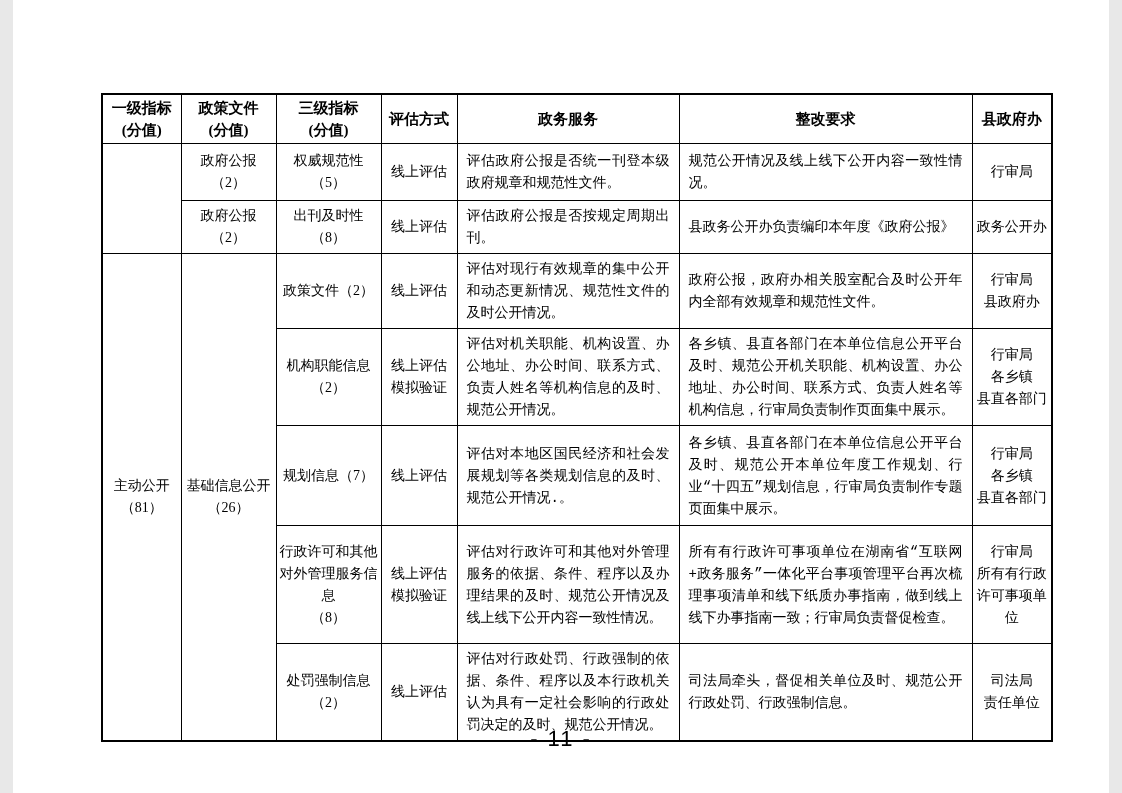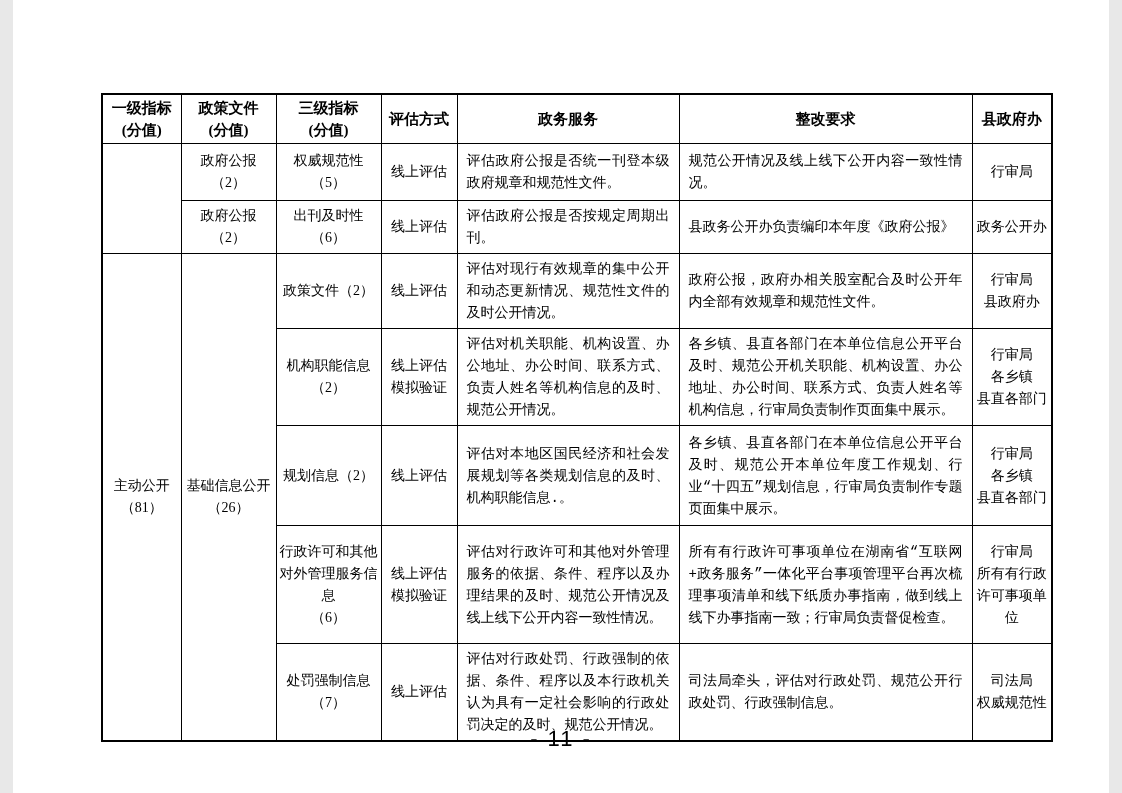--- a/index.html
+++ b/index.html
@@ -78,21 +78,21 @@
         <td>权威规范性
 （5）</td>
         <td>线上评估</td>
         <td class="just">评估政府公报是否统一刊登本级政府规章和规范性文件。</td>
         <td class="just">规范公开情况及线上线下公开内容一致性情况。</td>
         <td>行审局</td>
       </tr>
       <tr style="height:45px">
         <td>政府公报（2）</td>
         <td>出刊及时性
-（6）</td>
+（8）</td>
         <td>线上评估</td>
         <td class="just">评估政府公报是否按规定周期出刊。</td>
         <td class="just">县政务公开办负责编印本年度《政府公报》</td>
         <td>政务公开办</td>
       </tr>
       <tr style="height:60px">
         <td rowspan="5">主动公开
 （81）</td>
         <td rowspan="5">基础信息公开
 （26）</td>
@@ -107,44 +107,44 @@
         <td>机构职能信息（2）</td>
         <td>线上评估
 模拟验证</td>
         <td class="just">评估对机关职能、机构设置、办公地址、办公时间、联系方式、负责人姓名等机构信息的及时、规范公开情况。</td>
         <td class="just">各乡镇、县直各部门在本单位信息公开平台及时、规范公开机关职能、机构设置、办公地址、办公时间、联系方式、负责人姓名等机构信息，行审局负责制作页面集中展示。</td>
         <td>行审局
 各乡镇
 县直各部门</td>
       </tr>
       <tr style="height:100px">
-        <td>规划信息（2）</td>
+        <td>规划信息（7）</td>
         <td>线上评估</td>
-        <td class="just">评估对本地区国民经济和社会发展规划等各类规划信息的及时、机构职能信息.。</td>
+        <td class="just">评估对本地区国民经济和社会发展规划等各类规划信息的及时、规范公开情况.。</td>
         <td class="just">各乡镇、县直各部门在本单位信息公开平台及时、规范公开本单位年度工作规划、行业“十四五”规划信息，行审局负责制作专题页面集中展示。</td>
         <td>行审局
 各乡镇
 县直各部门</td>
       </tr>
       <tr style="height:118px">
         <td>行政许可和其他对外管理服务信息
-（6）</td>
+（8）</td>
         <td>线上评估
 模拟验证</td>
         <td class="just">评估对行政许可和其他对外管理服务的依据、条件、程序以及办理结果的及时、规范公开情况及线上线下公开内容一致性情况。</td>
         <td class="just">所有有行政许可事项单位在湖南省“互联网+政务服务”一体化平台事项管理平台再次梳理事项清单和线下纸质办事指南，做到线上线下办事指南一致；行审局负责督促检查。</td>
         <td>行审局
 所有有行政许可事项单位</td>
       </tr>
       <tr style="height:86px">
-        <td>处罚强制信息（7）</td>
+        <td>处罚强制信息（2）</td>
         <td>线上评估</td>
         <td class="just">评估对行政处罚、行政强制的依据、条件、程序以及本行政机关认为具有一定社会影响的行政处罚决定的及时、规范公开情况。</td>
-        <td class="just">司法局牵头，评估对行政处罚、规范公开行政处罚、行政强制信息。</td>
+        <td class="just">司法局牵头，督促相关单位及时、规范公开行政处罚、行政强制信息。</td>
         <td>司法局
-权威规范性</td>
+责任单位</td>
       </tr>
     </tbody>
   </table>
 
   <div class="page-number">- 11 -</div>
 
 </div>
 
 </body></html>

